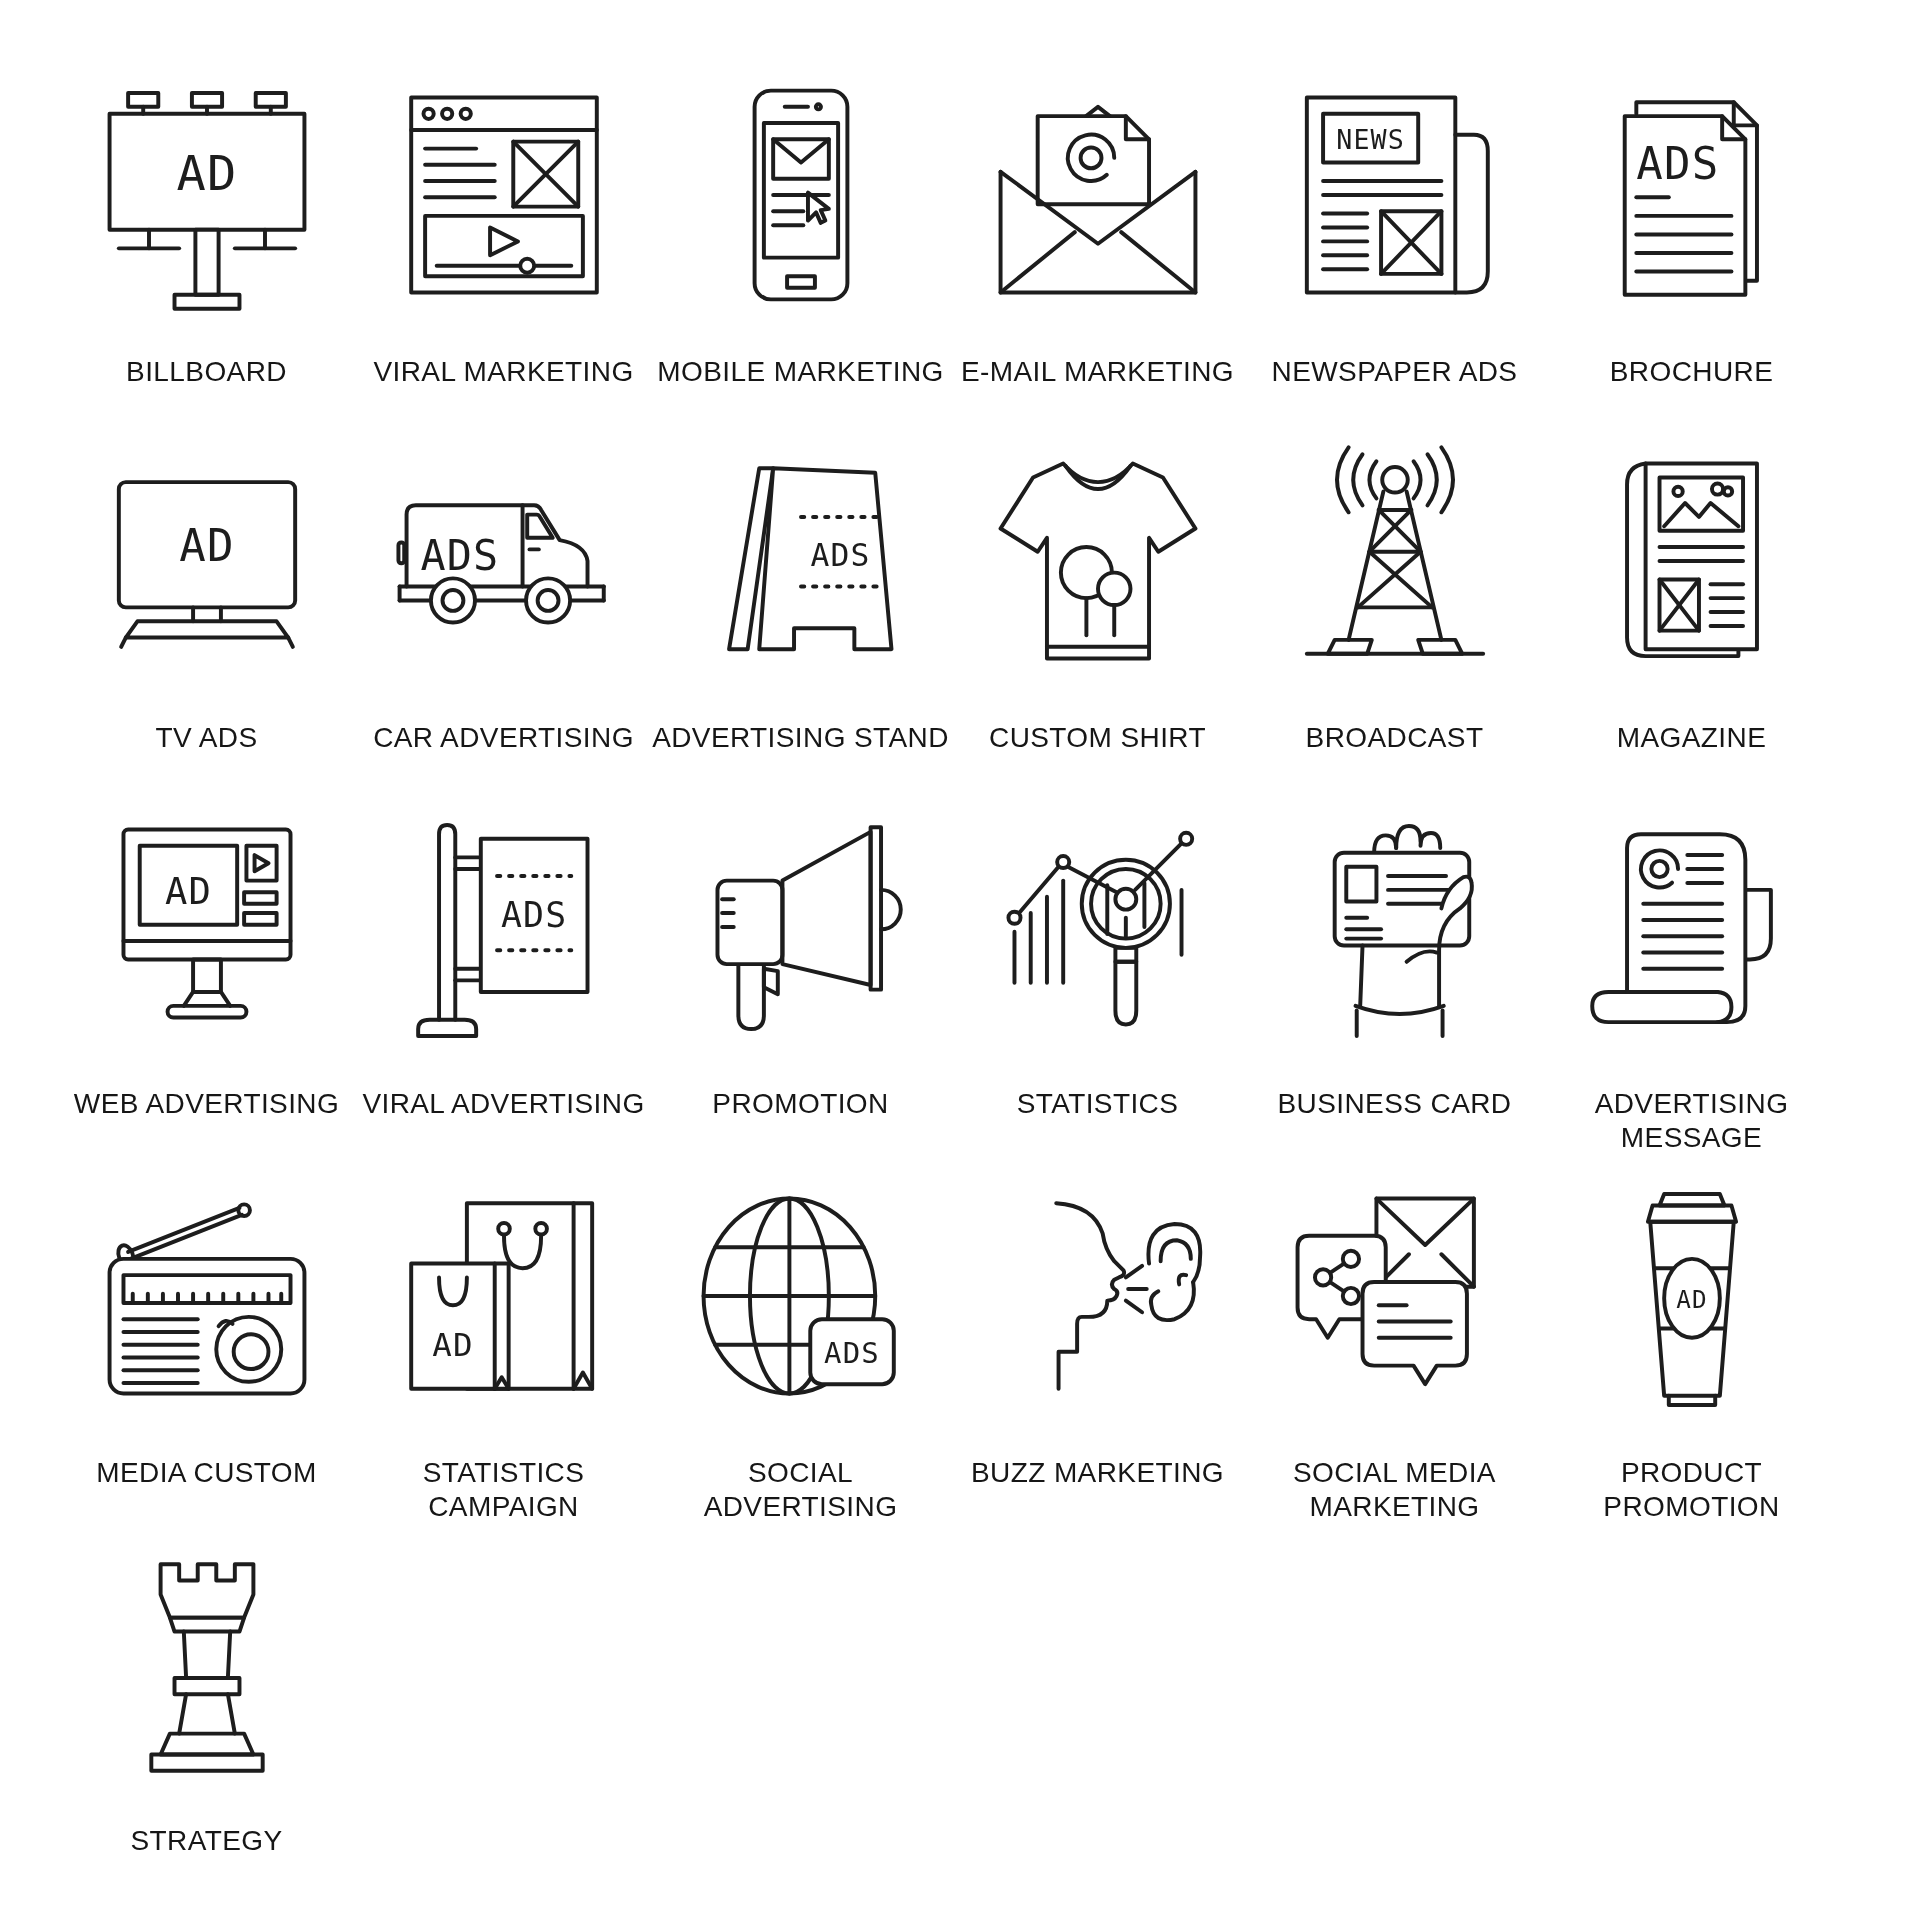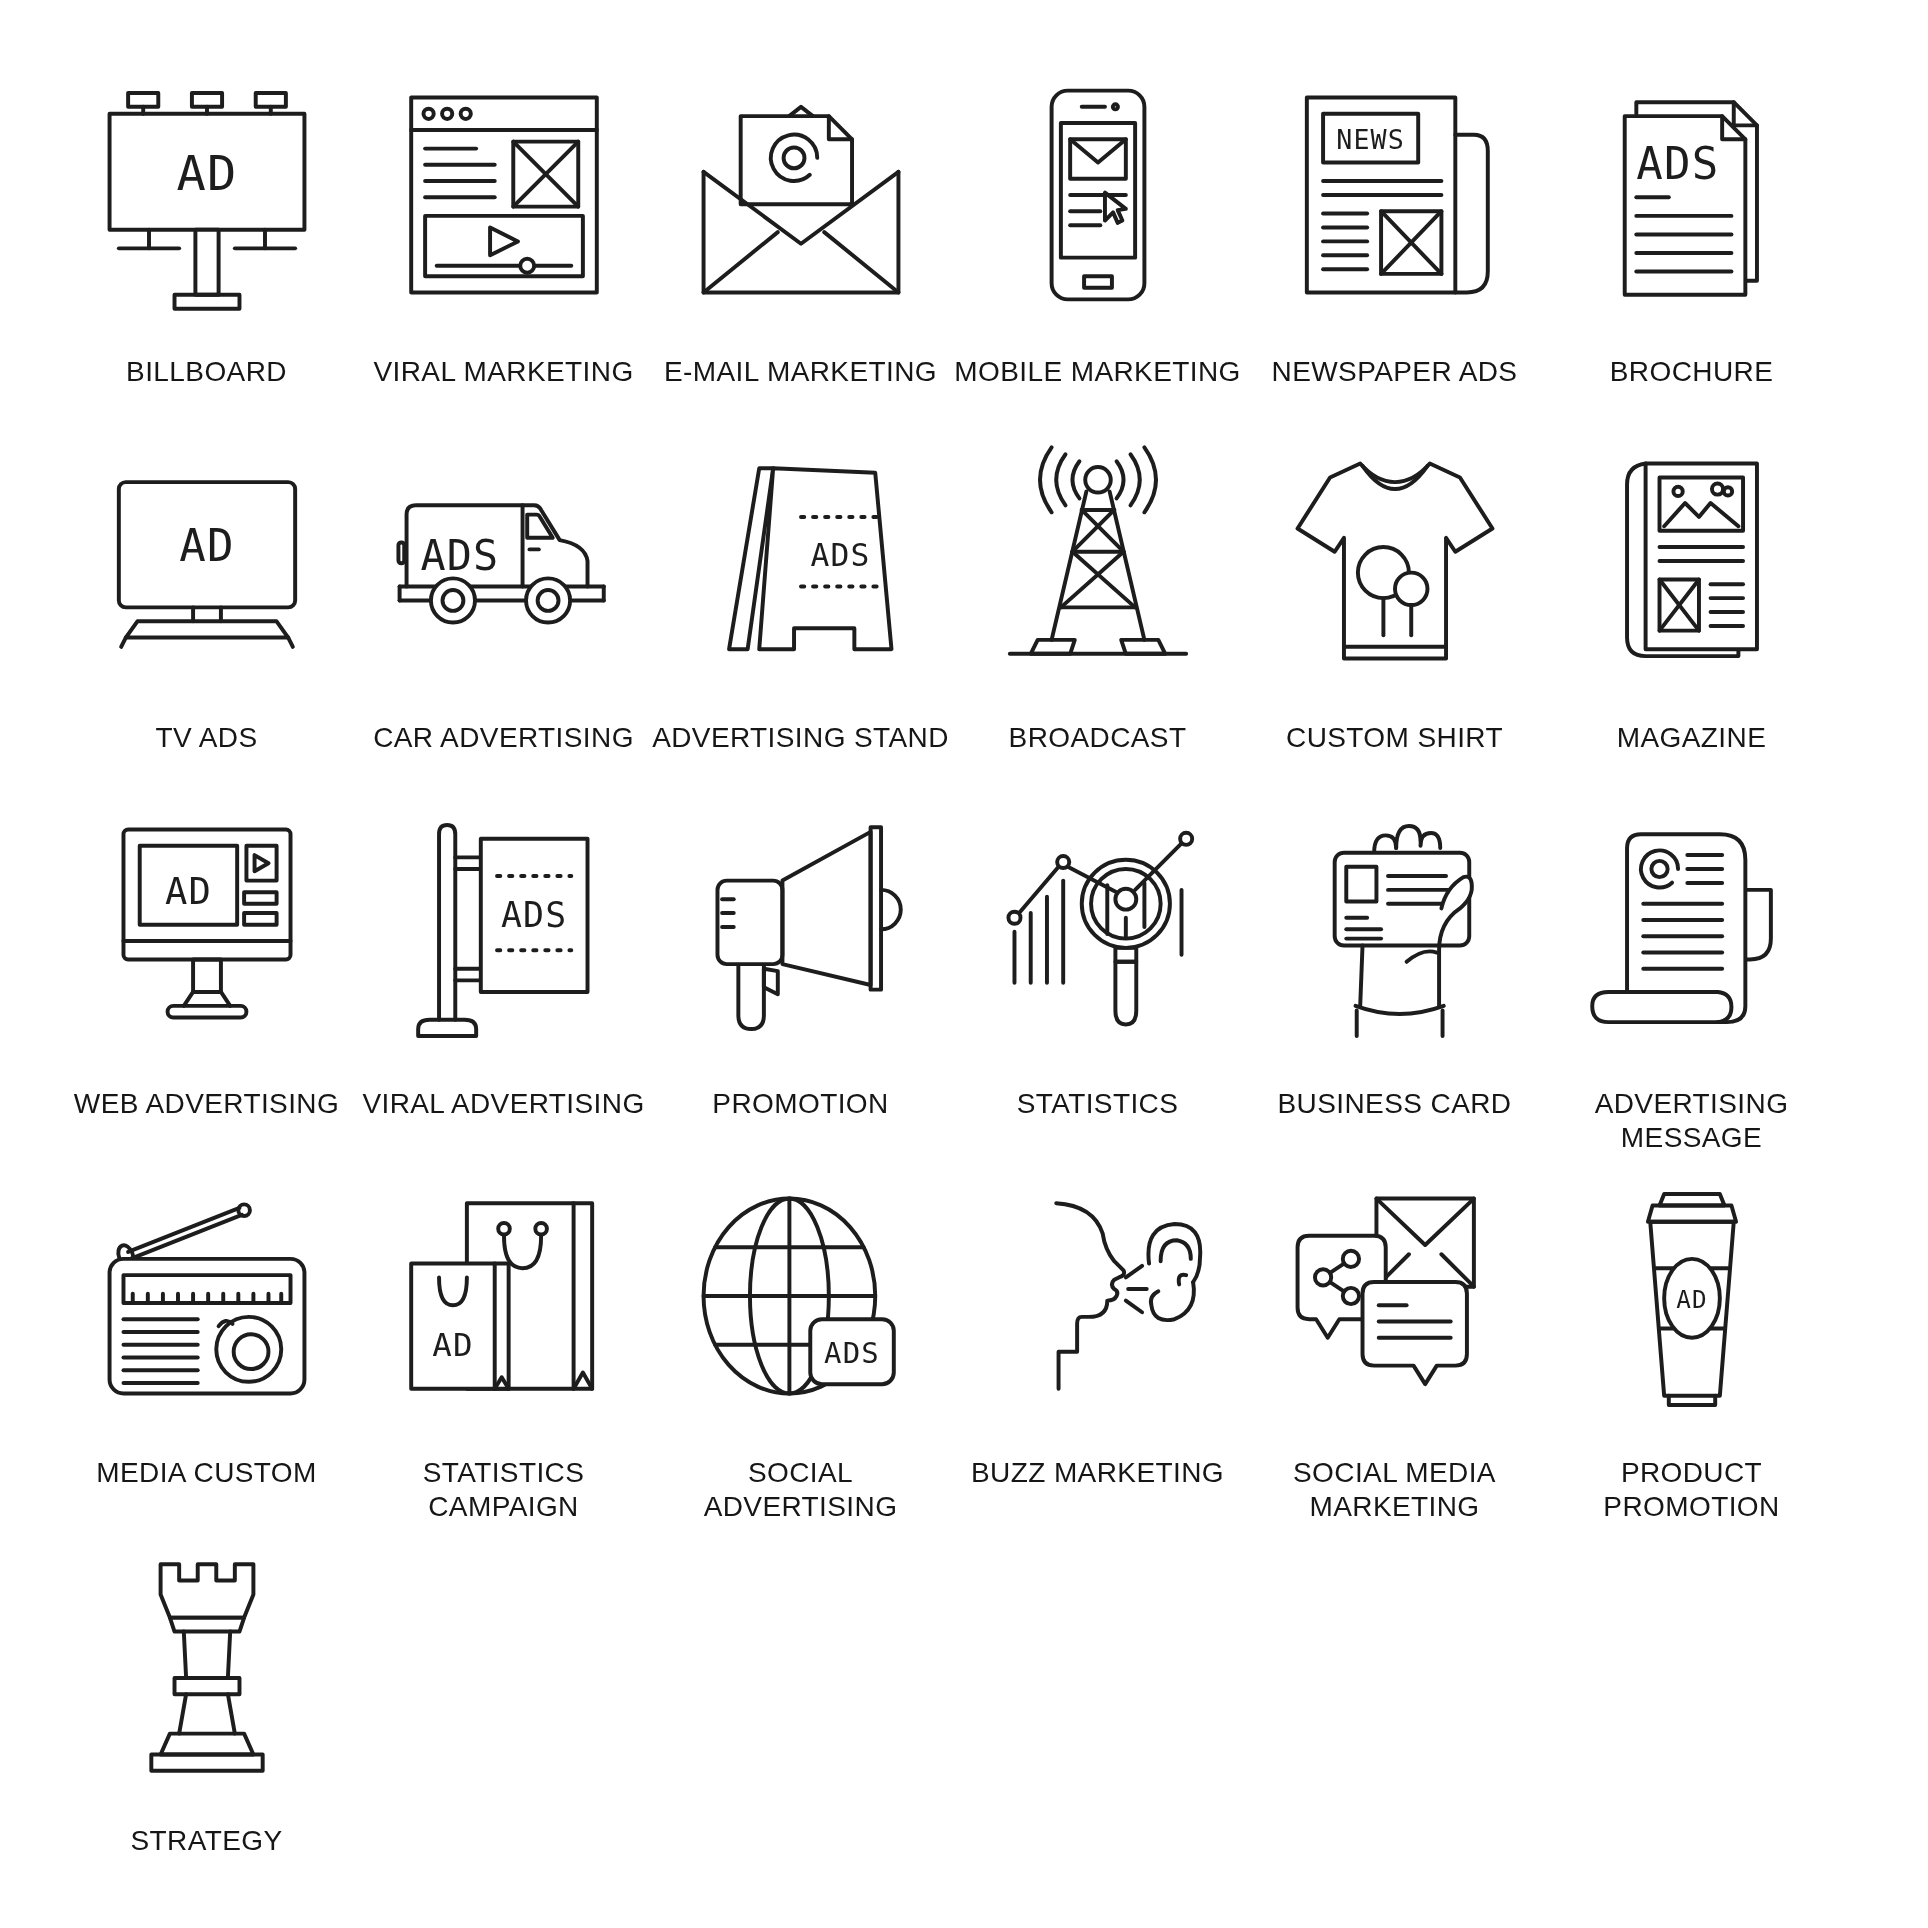--- a/index.html
+++ b/index.html
@@ -68,51 +68,51 @@
         <line x1="21" y1="80.5" x2="79" y2="80.5"></line>
         <circle class="f" cx="60" cy="80.5" r="3"></circle>
       </svg>
     </div>
     <div class="label">VIRAL MARKETING</div>
   </div>
 
   <div class="cell">
     <div class="icon-box">
       <svg class="icon" viewBox="0 0 100 100">
-        <polyline points="32,26 50,12 68,26"></polyline>
-        <path class="f" d="M24,54 L24,16 L62,16 L72,26 L72,54 Z"></path>
-        <polyline points="62,16 62,26 72,26"></polyline>
-        <path d="M57,34 a10,10 0 1 0 -3.2,7.3"></path>
-        <circle cx="47" cy="34" r="4.5"></circle>
-        <polyline points="8,40 8,92 92,92 92,40"></polyline>
-        <polyline points="8,40 50,71 92,40"></polyline>
-        <line x1="8" y1="92" x2="40" y2="66"></line>
-        <line x1="92" y1="92" x2="60" y2="66"></line>
-      </svg>
-    </div>
-    <div class="label">E-MAIL MARKETING</div>
-  </div>
-
-  <div class="cell">
-    <div class="icon-box">
-      <svg class="icon" viewBox="0 0 100 100">
         <rect x="30" y="5" width="40" height="90" rx="7"></rect>
         <line x1="43" y1="12" x2="53" y2="12"></line>
           <circle cx="57.5" cy="12" r="1.1"></circle>
         <rect x="34" y="19" width="32" height="58"></rect>
         <rect x="38" y="26" width="24" height="17"></rect>
         <polyline points="38,26 50,36 62,26"></polyline>
         <line x1="38" y1="50" x2="62" y2="50"></line>
         <line x1="38" y1="57" x2="51" y2="57"></line>
         <line x1="38" y1="63" x2="51" y2="63"></line>
         <polygon class="f" points="53,49 53,61 56.5,57.5 58.5,62 60.5,61 58.5,56.5 62,56"></polygon>
         <rect x="44" y="85" width="12" height="5"></rect>
       </svg>
     </div>
     <div class="label">MOBILE MARKETING</div>
+  </div>
+
+  <div class="cell">
+    <div class="icon-box">
+      <svg class="icon" viewBox="0 0 100 100">
+        <polyline points="32,26 50,12 68,26"></polyline>
+        <path class="f" d="M24,54 L24,16 L62,16 L72,26 L72,54 Z"></path>
+        <polyline points="62,16 62,26 72,26"></polyline>
+        <path d="M57,34 a10,10 0 1 0 -3.2,7.3"></path>
+        <circle cx="47" cy="34" r="4.5"></circle>
+        <polyline points="8,40 8,92 92,92 92,40"></polyline>
+        <polyline points="8,40 50,71 92,40"></polyline>
+        <line x1="8" y1="92" x2="40" y2="66"></line>
+        <line x1="92" y1="92" x2="60" y2="66"></line>
+      </svg>
+    </div>
+    <div class="label">E-MAIL MARKETING</div>
   </div>
 
   <div class="cell">
     <div class="icon-box">
       <svg class="icon" viewBox="0 0 100 100">
         <rect x="12" y="8" width="64" height="84"></rect>
         <path d="M76,24 L84,24 Q90,24 90,31 L90,83 Q90,92 81,92 L76,92"></path>
         <rect x="19" y="15" width="41" height="21"></rect>
         <text x="39.5" y="30" font-size="11.5" text-anchor="middle">NEWS</text>
         <line x1="19" y1="44" x2="70" y2="44"></line>
@@ -189,20 +189,35 @@
     <div class="icon-box">
       <svg class="icon" viewBox="0 0 100 100">
         <polygon points="32,10 38,10 27,88 19,88"></polygon>
         <path class="f" d="M38,10 L82,12 L89,88 L73,88 L73,79 L47,79 L47,88 L32,88 Z"></path>
         <line class="dot" x1="50" y1="31" x2="84" y2="31"></line>
         <line class="dot" x1="50" y1="61" x2="86" y2="61"></line>
         <text x="67" y="52" font-size="13.5" text-anchor="middle">ADS</text>
       </svg>
     </div>
     <div class="label">ADVERTISING STAND</div>
+  </div>
+
+  <div class="cell">
+    <div class="icon-box">
+      <svg class="icon" viewBox="0 0 100 100">
+        <path d="M35,8 Q42,16 50,16 Q58,16 65,8 L78,14 L92,36 L76,46 L72,40 L72,92 L28,92 L28,40 L24,46 L8,36 L22,14 Z"></path>
+        <path d="M36,9 Q43,19 50,19 Q57,19 64,9"></path>
+        <circle cx="45" cy="55" r="11"></circle>
+          <circle class="f" cx="57" cy="62" r="7"></circle>
+        <line x1="45" y1="66" x2="45" y2="82"></line>
+          <line x1="57" y1="69" x2="57" y2="82"></line>
+        <line x1="28" y1="87" x2="72" y2="87"></line>
+      </svg>
+    </div>
+    <div class="label">CUSTOM SHIRT</div>
   </div>
 
   <div class="cell">
     <div class="icon-box">
       <svg class="icon" viewBox="0 0 100 100">
         <circle cx="50" cy="15" r="5.5"></circle>
         <path d="M42,7 Q36,15 42,23"></path>
           <path d="M36,4 Q28,15 36,26"></path>
           <path d="M30,1 Q20,15 30,29"></path>
         <path d="M58,7 Q64,15 58,23"></path>
@@ -216,35 +231,20 @@
         <line x1="43" y1="28" x2="61" y2="46"></line>
           <line x1="57" y1="28" x2="39" y2="46"></line>
         <line x1="39" y1="46" x2="66" y2="70"></line>
           <line x1="61" y1="46" x2="34" y2="70"></line>
         <polygon points="24,84 40,84 38,90 21,90"></polygon>
         <polygon points="60,84 76,84 79,90 62,90"></polygon>
         <line x1="12" y1="90" x2="88" y2="90"></line>
       </svg>
     </div>
     <div class="label">BROADCAST</div>
-  </div>
-
-  <div class="cell">
-    <div class="icon-box">
-      <svg class="icon" viewBox="0 0 100 100">
-        <path d="M35,8 Q42,16 50,16 Q58,16 65,8 L78,14 L92,36 L76,46 L72,40 L72,92 L28,92 L28,40 L24,46 L8,36 L22,14 Z"></path>
-        <path d="M36,9 Q43,19 50,19 Q57,19 64,9"></path>
-        <circle cx="45" cy="55" r="11"></circle>
-          <circle class="f" cx="57" cy="62" r="7"></circle>
-        <line x1="45" y1="66" x2="45" y2="82"></line>
-          <line x1="57" y1="69" x2="57" y2="82"></line>
-        <line x1="28" y1="87" x2="72" y2="87"></line>
-      </svg>
-    </div>
-    <div class="label">CUSTOM SHIRT</div>
   </div>
 
   <div class="cell">
     <div class="icon-box">
       <svg class="icon" viewBox="0 0 100 100">
         <path d="M30,8 Q22,9 22,17 L22,83 Q22,91 30,91 L70,91 L70,88"></path>
         <rect class="f" x="30" y="8" width="48" height="80"></rect>
         <rect x="36" y="14" width="36" height="23"></rect>
         <polyline points="38,35 47,25 53,31 58,25 70,35"></polyline>
         <circle cx="44" cy="20" r="2"></circle>

